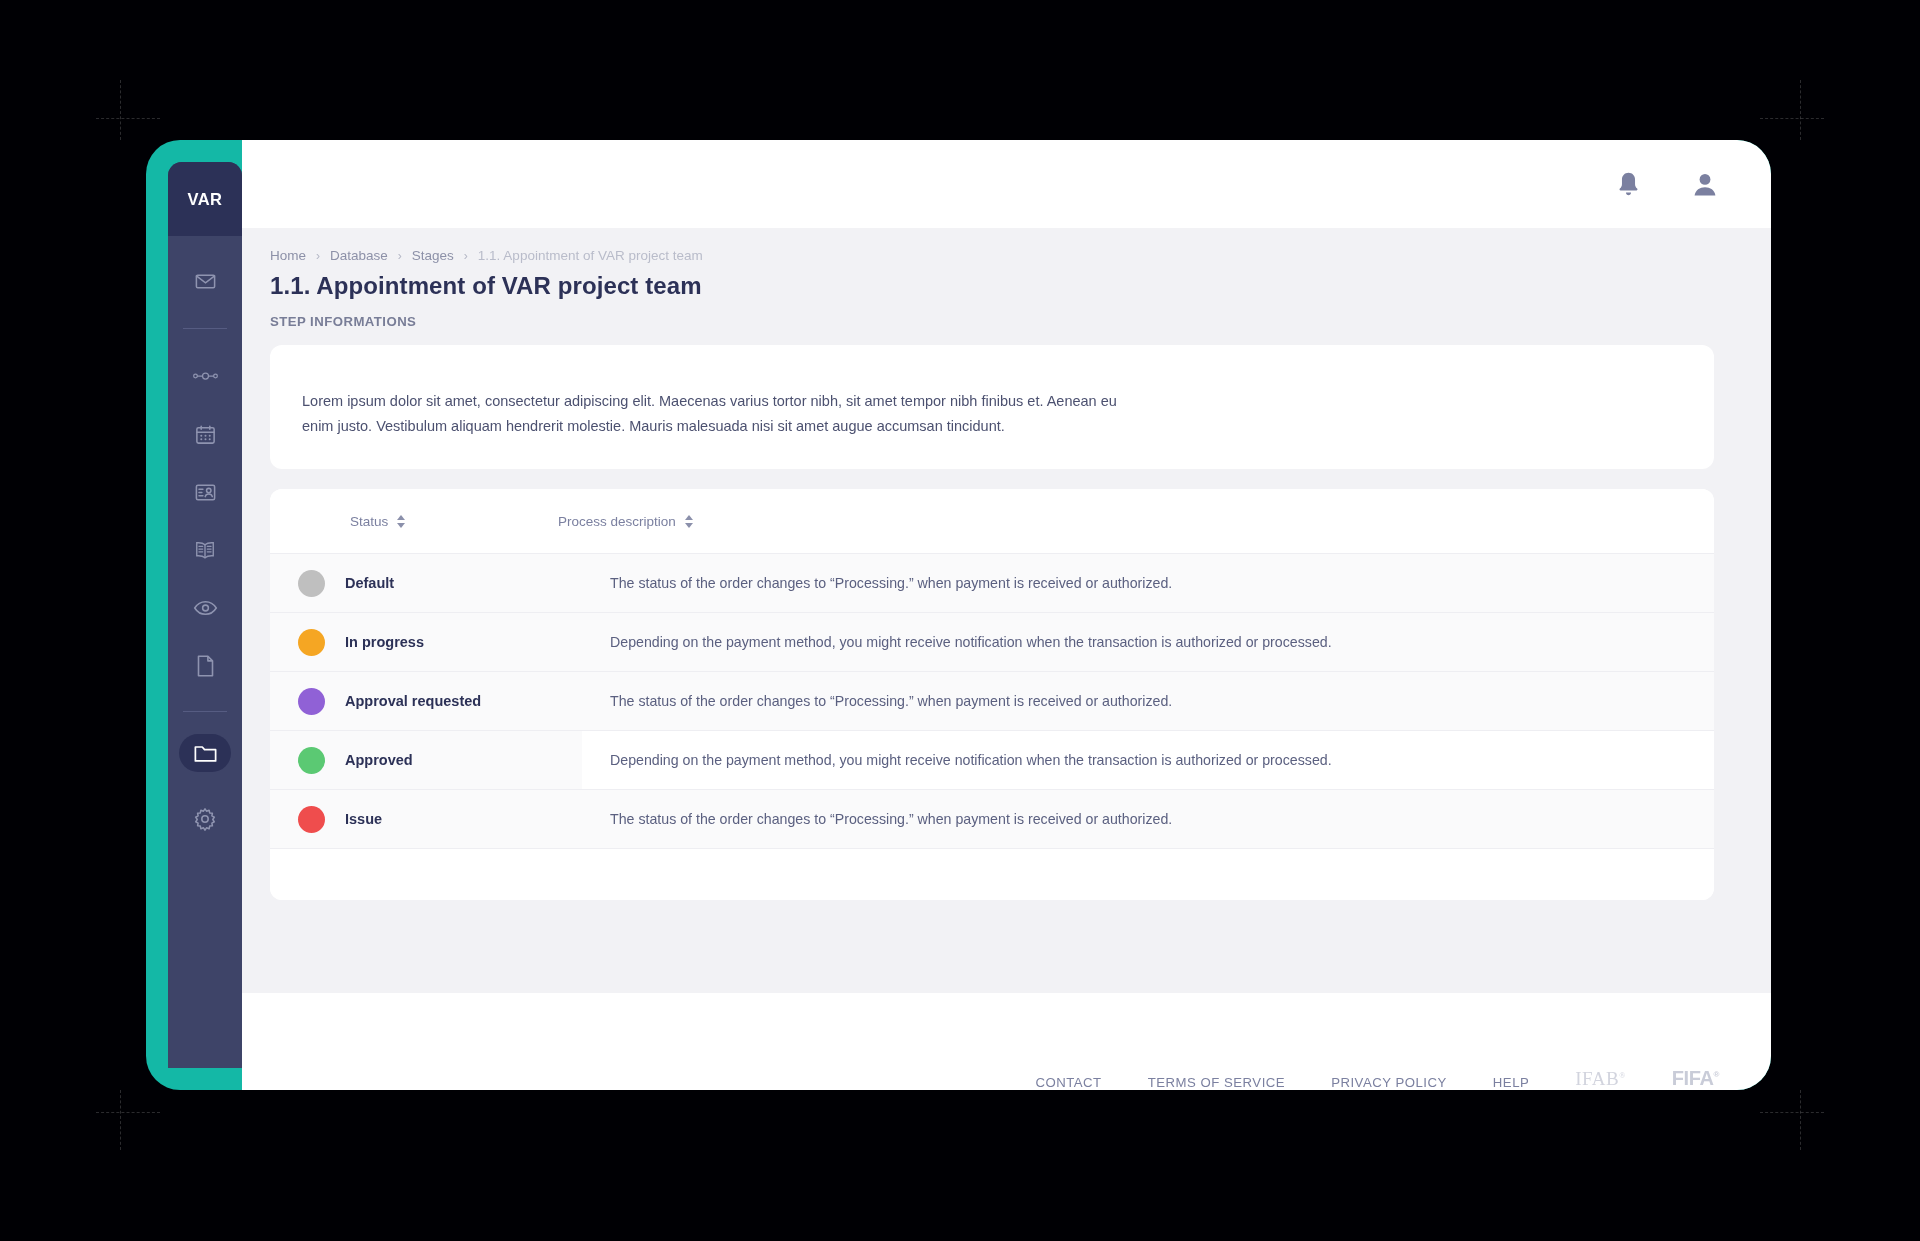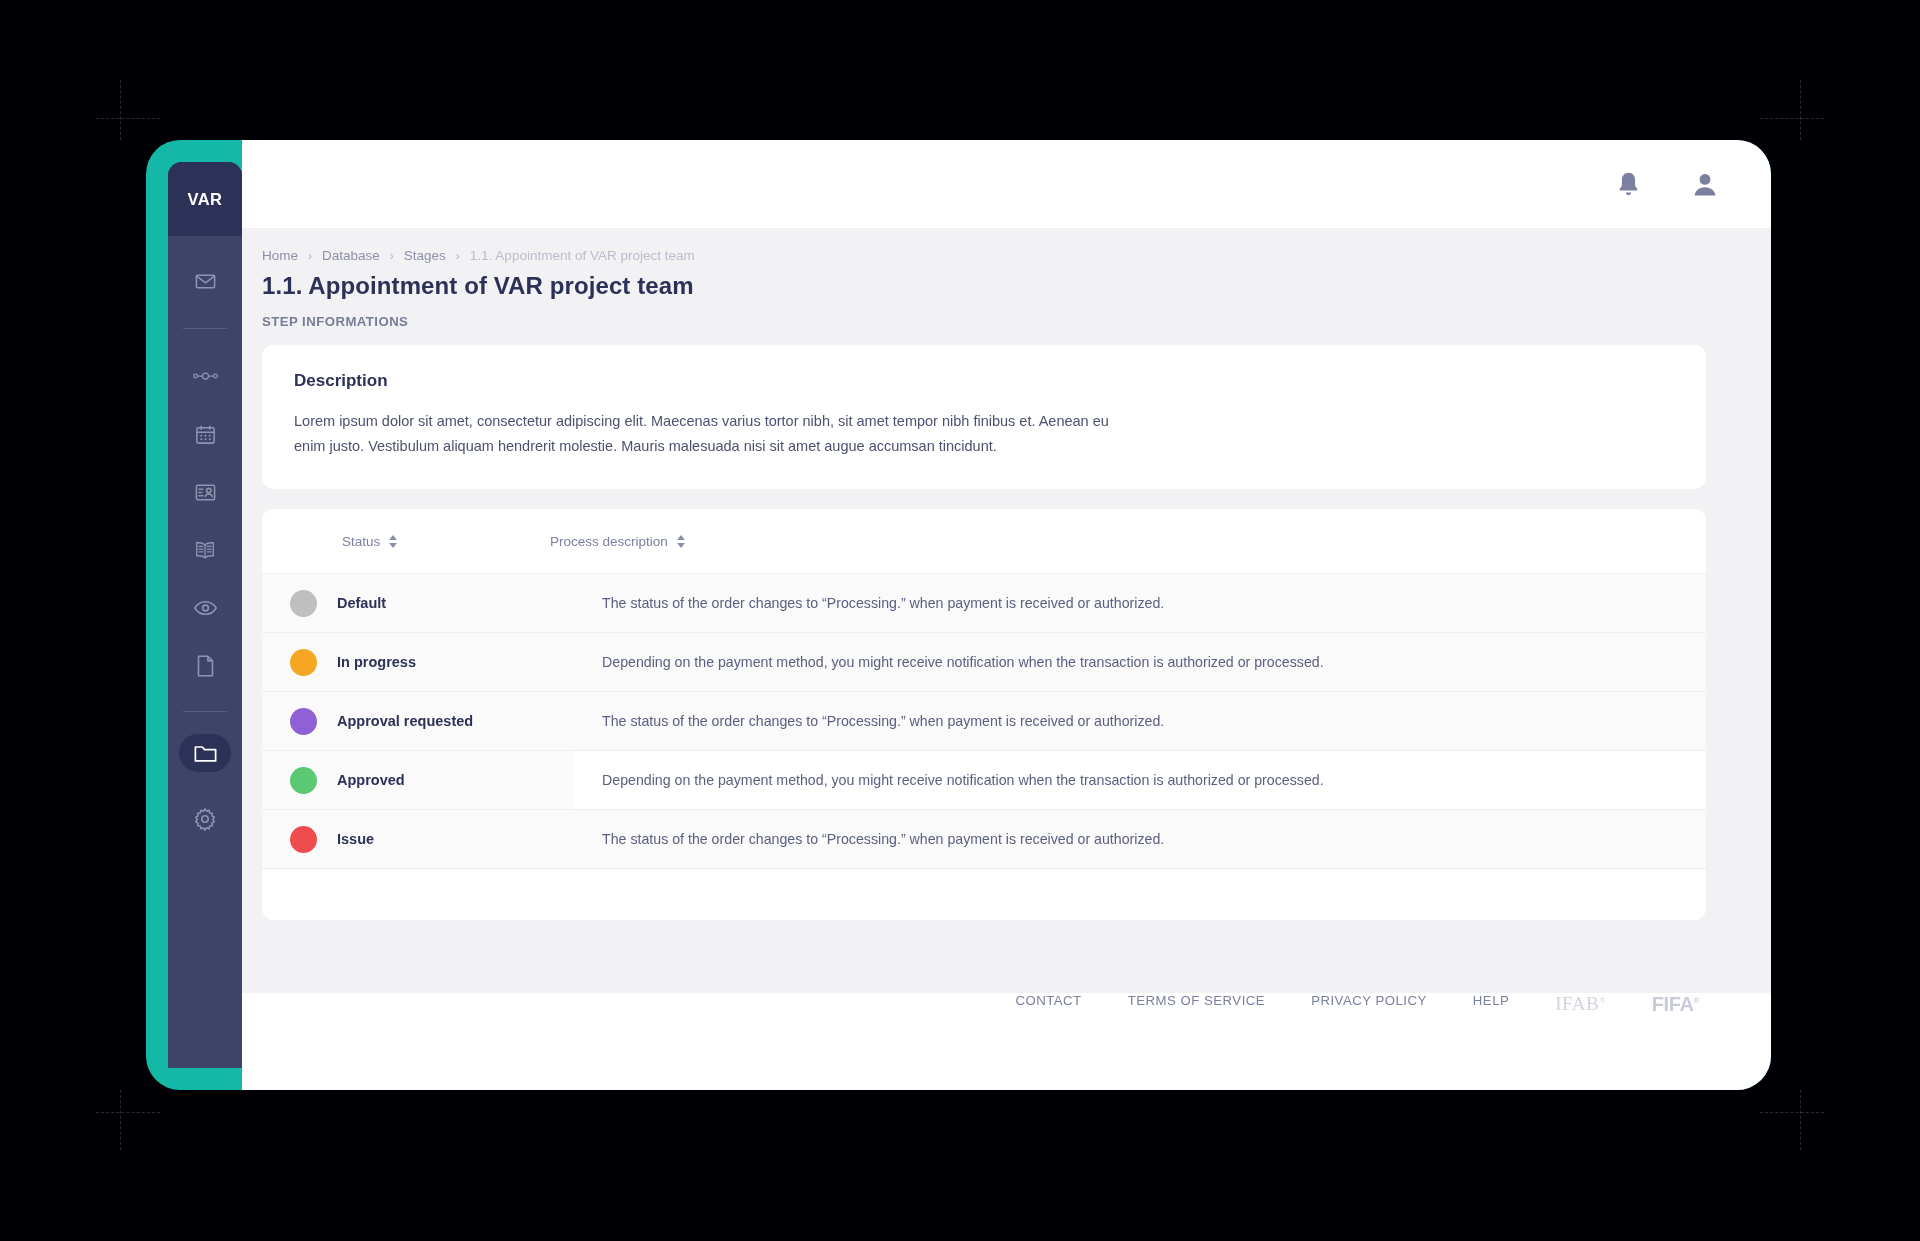--- a/index.html
+++ b/index.html
@@ -61,21 +61,21 @@
     padding-right: 52px; gap: 50px;
   }
   #topbar .ticon { display: block; }
   #topbar .ticon path, #topbar .ticon circle { fill: #7b80a0; }
 
   
   #content {
     position: absolute; left: 96px; top: 88px;
     width: 1529px; height: 765px;
     background: #f2f2f5;
-    padding: 20px 22px 0 20px;
+    padding: 20px 22px 0 28px;
     overflow: hidden;
   }
 
   
   #breadcrumb { display: flex; align-items: center; gap: 10px; font-size: 13.5px; color: #8d91a8; }
   #breadcrumb .crumb { color: #8d91a8; }
   #breadcrumb .crumb.current { color: #b9bcca; }
   #breadcrumb .sep { color: #b5b8c6; font-size: 12px; }
 
   #page-title {
@@ -132,22 +132,22 @@
     font-size: 14.2px; color: #5b6080;
   }
   .trow.focused .cell-desc { background: #ffffff; }
   #table-foot { height: 52px; background: #ffffff; border-top: 1px solid #eeeef2; }
 
   
   #footer {
     position: absolute; left: 96px; top: 853px;
     width: 1529px; height: 97px;
     background: #ffffff;
-    display: flex; align-items: flex-start; justify-content: flex-end;
-    gap: 46px; padding-right: 72px;
+    display: flex; align-items: flex-end; justify-content: flex-end;
+    gap: 46px; padding-right: 52px;
   }
   .flink { font-size: 13.2px; color: #7b80a0; letter-spacing: 0.5px; }
   .flogo-ifab {
     font-family: "Liberation Serif", serif; font-size: 19px; color: #d2d4de; letter-spacing: 0.5px;
   }
   .flogo-ifab sup, .flogo-fifa sup { font-size: 8px; vertical-align: super; }
   .flogo-fifa { font-size: 20px; font-weight: bold; color: #c9ccd8; letter-spacing: -0.4px; }
 </style>
 </head>
 <body>
@@ -288,21 +288,20 @@
         <span class="sep">›</span>
         <span class="crumb">Stages</span>
         <span class="sep">›</span>
         <span class="crumb current">1.1. Appointment of VAR project team</span>
       </div>
 
       <h1 id="page-title">1.1. Appointment of VAR project team</h1>
       <div id="section-label">STEP INFORMATIONS</div>
 
       <section id="desc-card">
-        <h2 id="desc-title">Description</h2>
         <p id="desc-body">Lorem ipsum dolor sit amet, consectetur adipiscing elit. Maecenas varius tortor nibh, sit amet tempor nibh finibus et. Aenean eu enim justo. Vestibulum aliquam hendrerit molestie. Mauris malesuada nisi sit amet augue accumsan tincidunt.</p>
       </section>
 
       <section id="table-card">
 
         <div id="table-head">
           <div class="th th-status">
             <span>Status</span>
             <span class="sort-ico">
                 <i class="up"></i>

